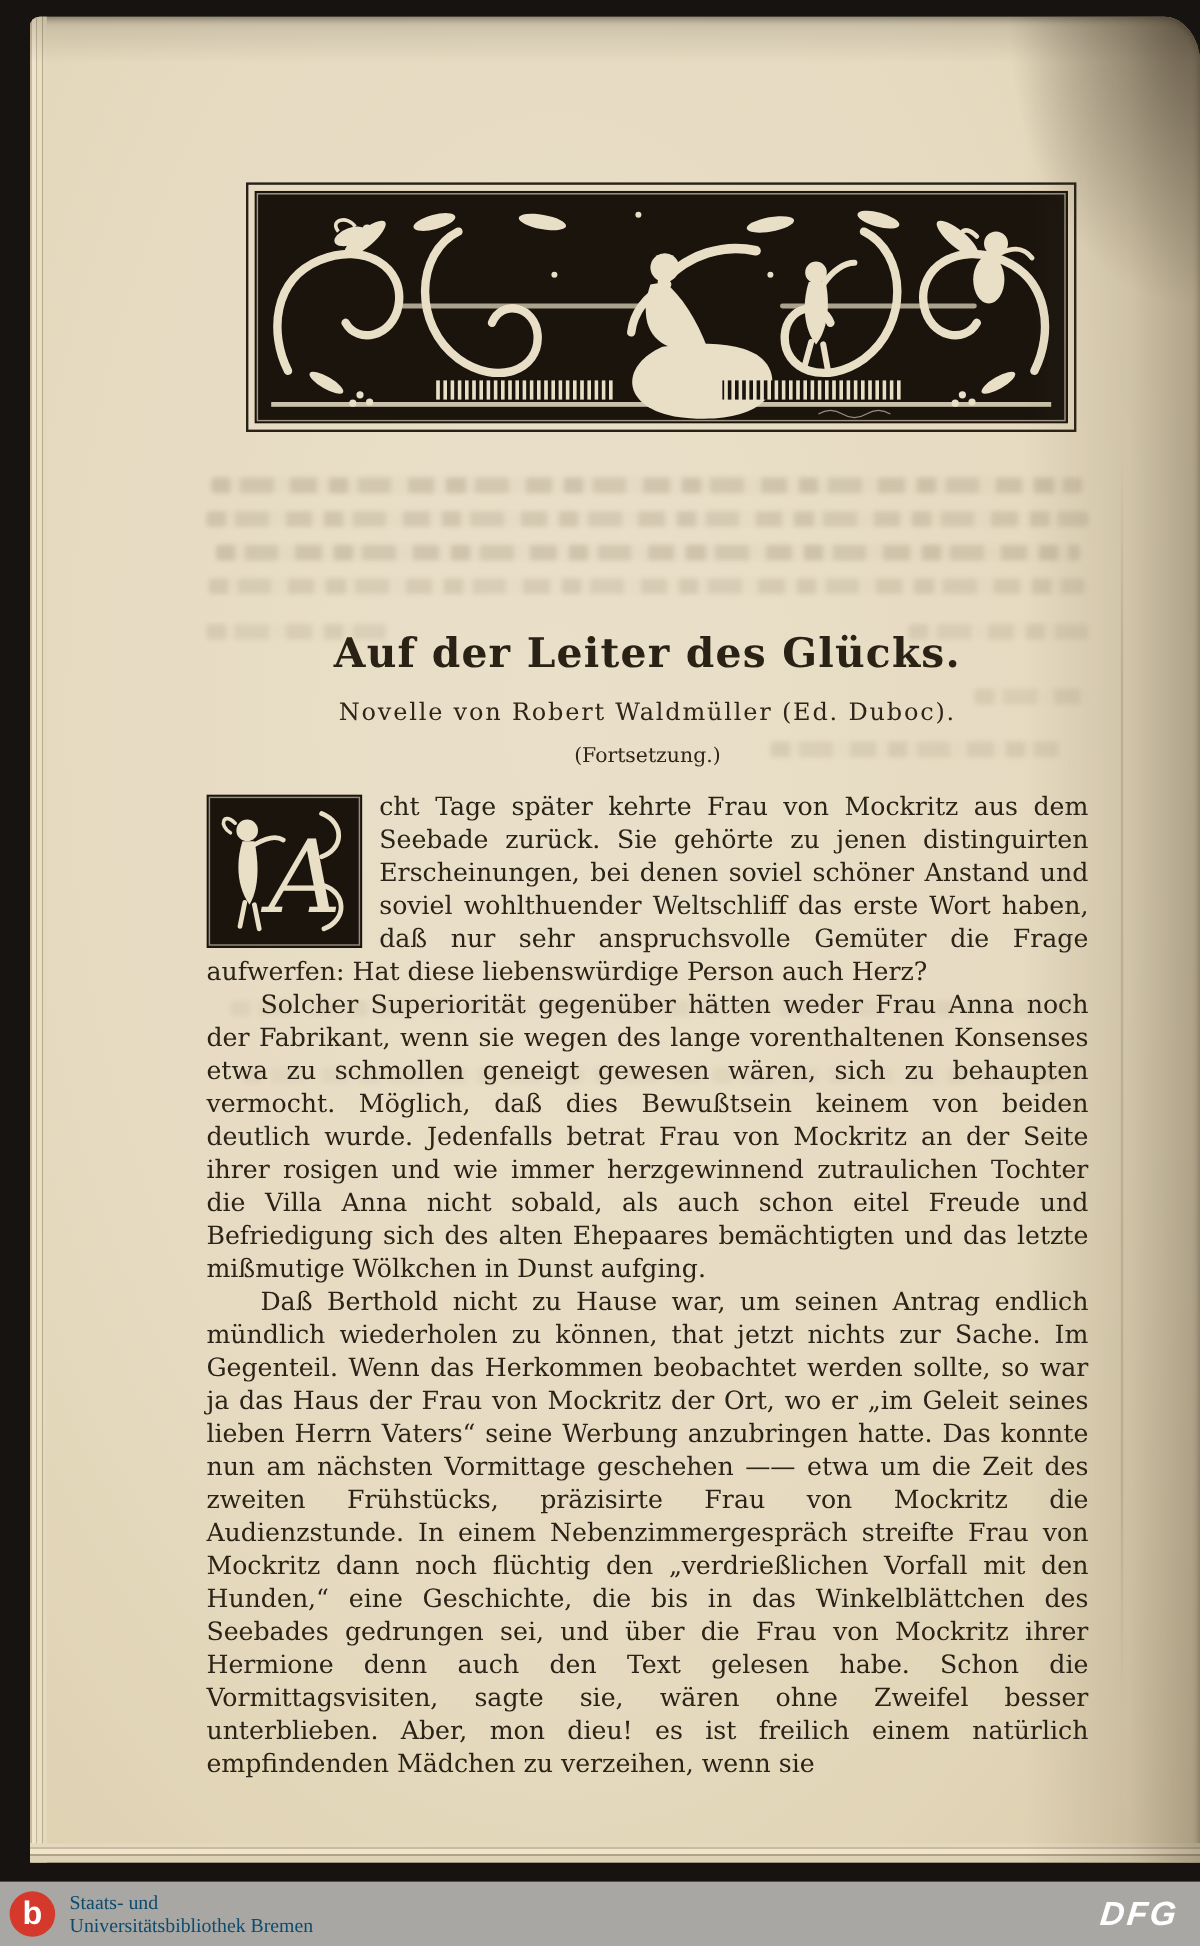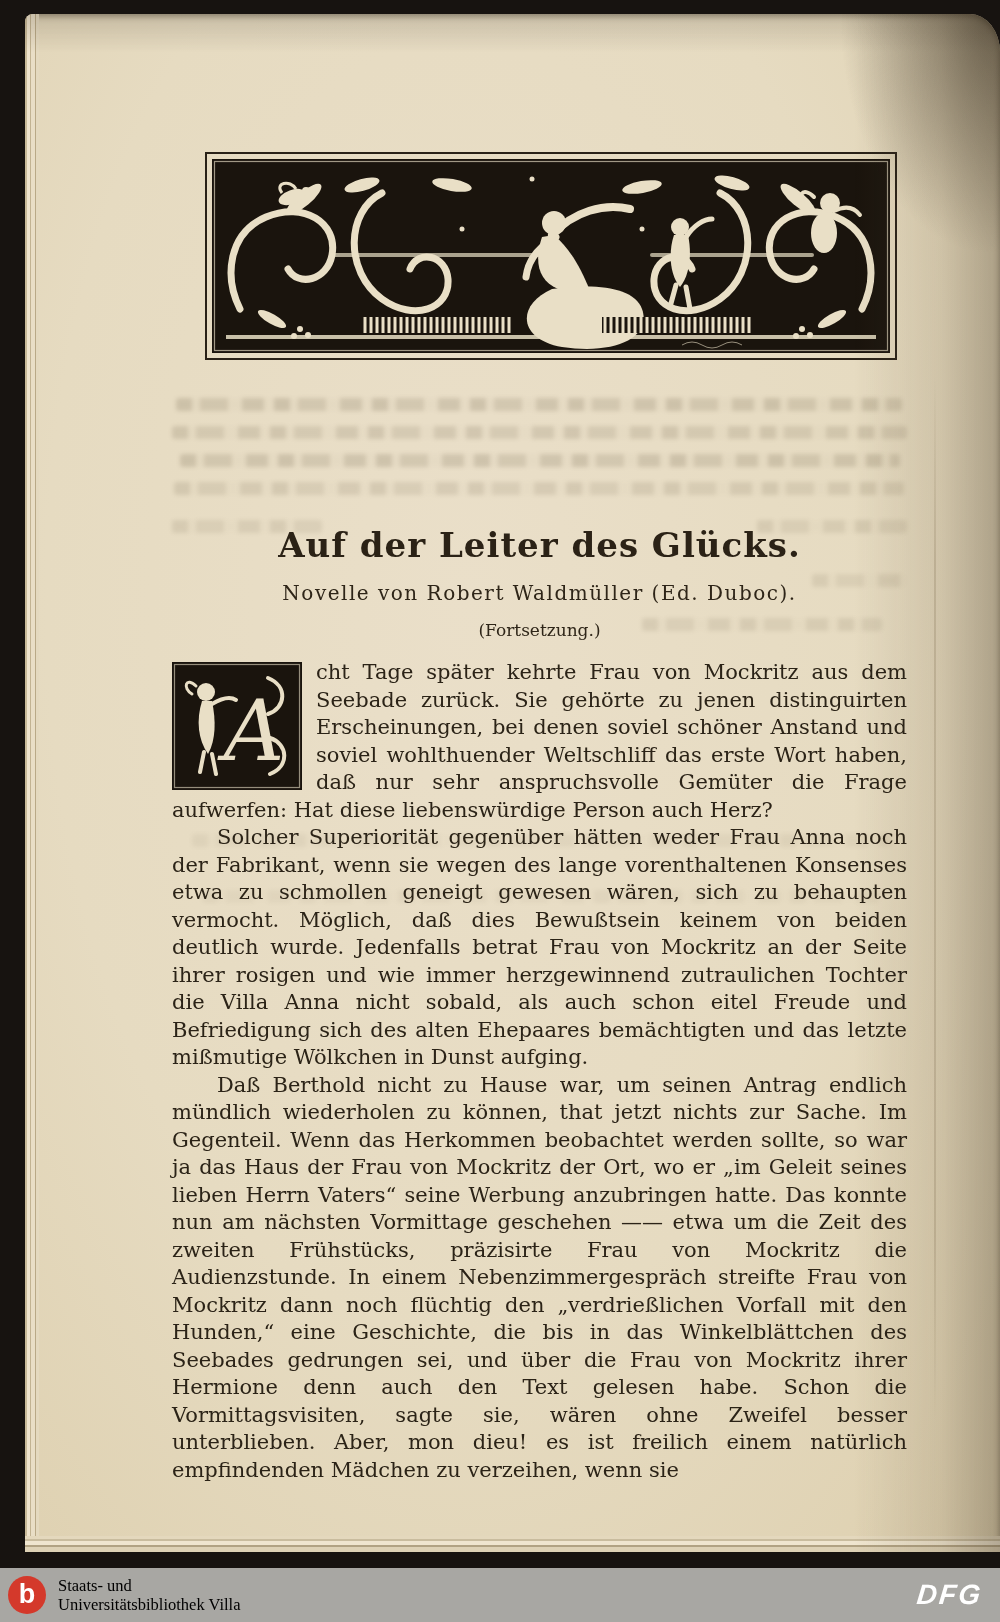--- a/index.html
+++ b/index.html
@@ -62,21 +62,21 @@
   .body-text p.first{text-indent:0;}
   .dropcap-box{float:left;width:130px;height:128px;margin:3px 14px 2px 0;}
   .dropcap-box svg{display:block;}
 
   
   .footer{position:absolute;left:0;bottom:0;width:1000px;height:54px;
         background:#a8a7a3;display:flex;align-items:center;}
   .logo-circle{width:38px;height:38px;margin-left:8px;border-radius:50%;
         background:#d4392b;display:flex;align-items:center;justify-content:center;flex:0 0 auto;}
   .logo-circle span{color:#fff;font:700 27px/1 "Liberation Sans",sans-serif;transform:translateY(-1px);}
-  .lib-name{margin-left:12px;color:#000000;font-family:"Liberation Serif",serif;
+  .lib-name{margin-left:12px;color:#0c4a6e;font-family:"Liberation Serif",serif;
         font-size:16.5px;line-height:19.5px;}
   .dfg{margin-left:auto;margin-right:18px;color:#fff;letter-spacing:2px;
         font-family:"Liberation Sans",sans-serif;font-weight:700;font-style:italic;
         font-size:28px;transform:skewX(-6deg);}
 </style>
 </head>
 <body>
 
 <div class="stage">
 
@@ -198,18 +198,18 @@
 
     </div>
   </div>
 
   <div class="footer">
     <div class="logo-circle">
       <span>b</span>
     </div>
     <div class="lib-name">
       <div>Staats- und</div>
-      <div>Universitätsbibliothek Villa</div>
+      <div>Universitätsbibliothek Bremen</div>
     </div>
     <div class="dfg">DFG</div>
   </div>
 
 </div>
 
 </body></html>

